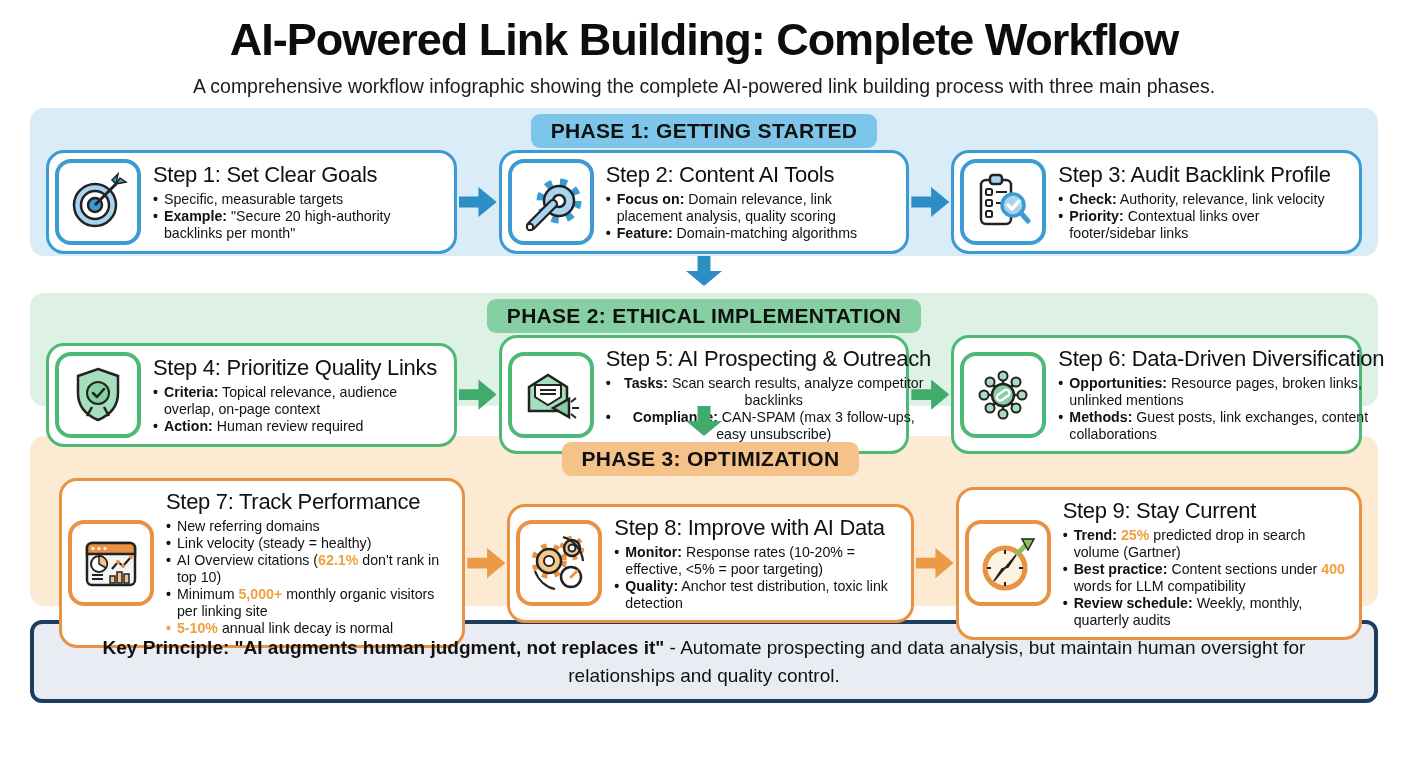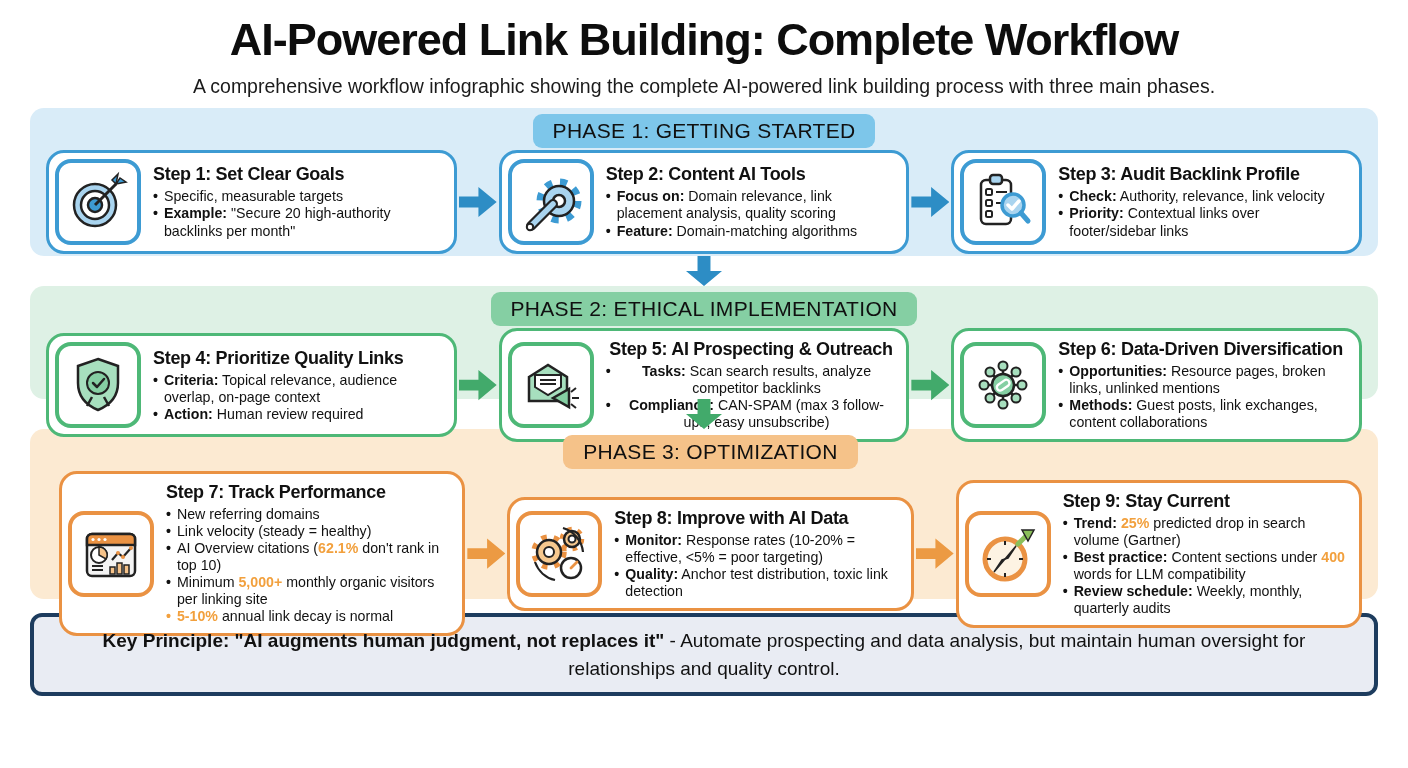--- a/index.html
+++ b/index.html
@@ -4,32 +4,32 @@
 <style>
   * { box-sizing: border-box; margin: 0; padding: 0; }
   html, body { width: 1408px; height: 768px; overflow: hidden; background: #ffffff;
     font-family: "Liberation Sans", sans-serif; color: #111; }
   .page { width: 1408px; height: 768px; padding-top: 14px; }
   .title { text-align: center; font-size: 45px; font-weight: 700; letter-spacing: -1px; color: #0d0d0d; }
   .subtitle { text-align: center; font-size: 19.5px; margin-top: 9px; color: #1b1b1b; }
   .bands { margin-top: 10px; }
   .band { margin: 0 30px; border-radius: 14px; display: flex; flex-direction: column; padding-top: 6px; }
   .band.band-1 { height: 148px; }
-  .band.band-2 { height: 113px; }
+  .band.band-2 { height: 113px; margin-top: 7px; }
   .band.band-3 { height: 170px; padding-left: 13px; }
-  .pill { align-self: center; font-size: 21px; font-weight: 400; letter-spacing: .3px;
+  .pill { align-self: center; font-size: 21px; font-weight: 700; letter-spacing: .3px;
     padding: 5px 20px; border-radius: 9px; color: #101010; }
   .row { flex: 1; display: flex; align-items: center; padding: 2px 16px 6px; }
   .card { flex: 1 1 0; min-width: 0; background: #fff; border-radius: 18px; border: 3px solid;
     display: flex; align-items: center; }
   .iconbox { flex: none; width: 86px; height: 86px; border: 4px solid; border-radius: 16px;
     background: #fff; margin: 6px 12px 6px 6px; display: flex; align-items: center; justify-content: center; }
   .iconbox svg { width: 64px; height: 64px; }
   .cardtext { flex: 1; padding: 8px 10px 8px 0; }
-  .steptitle { font-size: 18px; font-weight: 700; letter-spacing: -0.3px; margin-bottom: 3px; white-space: nowrap; }
+  .steptitle { font-size: 22px; font-weight: 400; letter-spacing: -0.3px; margin-bottom: 3px; white-space: nowrap; }
   ul.bullets { list-style: none; }
   ul.bullets li { display: flex; gap: 6px; font-size: 14.2px; line-height: 1.2; }
   ul.bullets .dot { flex: none; font-weight: 700; }
   .seg-b { font-weight: 700; }
   .seg-accent { font-weight: 700; }
   .arrow-right2 { flex: none; width: 38px; height: 54px; margin: 0 2px;
     clip-path: polygon(0 40%, 52% 40%, 52% 22%, 100% 50%, 52% 78%, 52% 60%, 0 60%); }
   .downwrap { height: 30px; display: flex; align-items: center; justify-content: center; }
   .arrow-down { width: 36px; height: 30px;
     clip-path: polygon(32% 0, 68% 0, 68% 50%, 100% 50%, 50% 100%, 0 50%, 32% 50%); }

